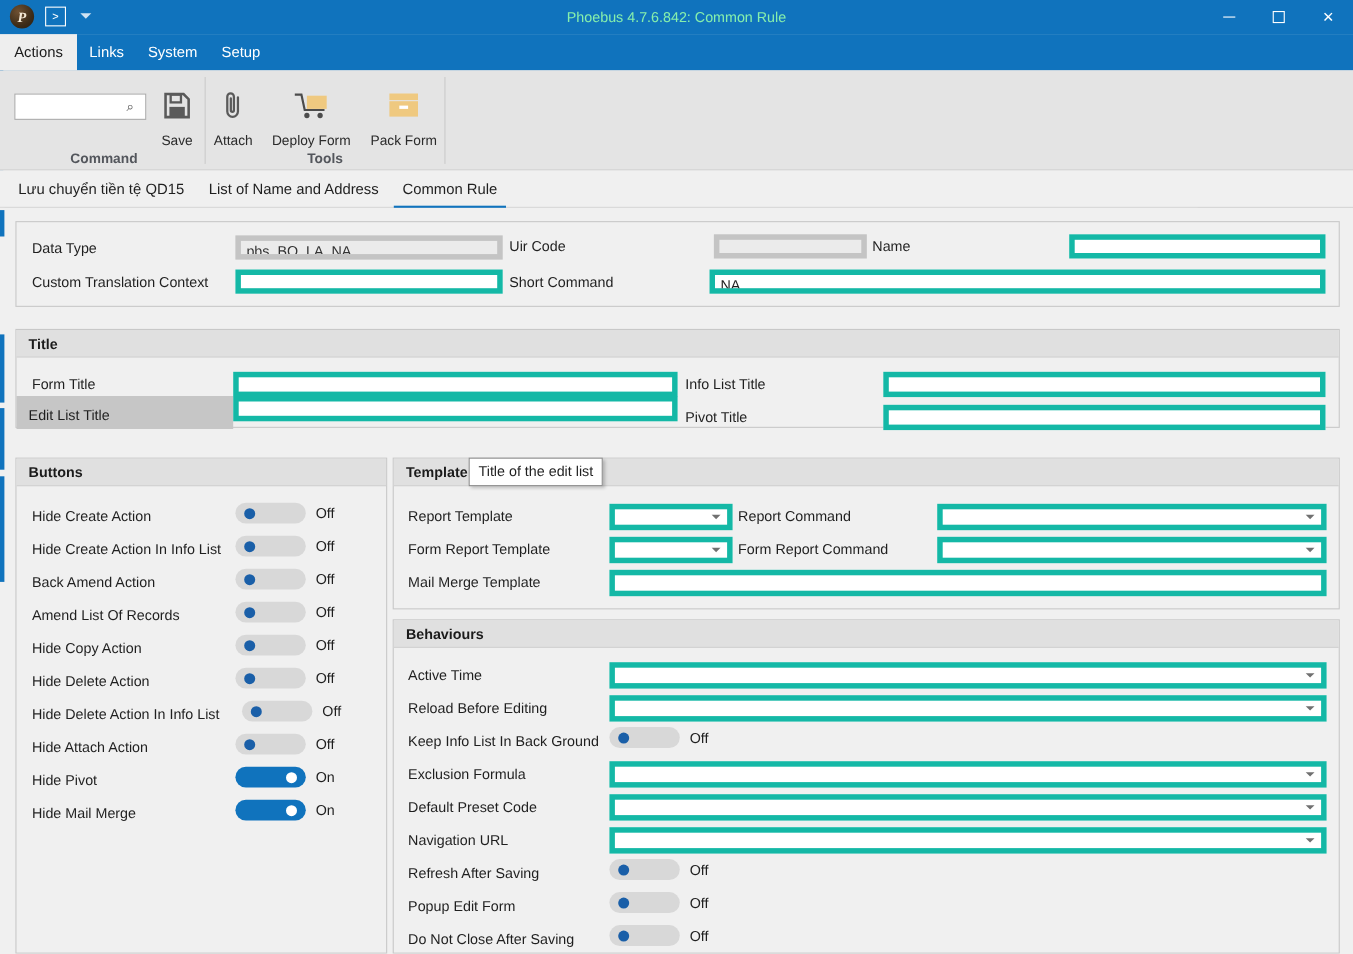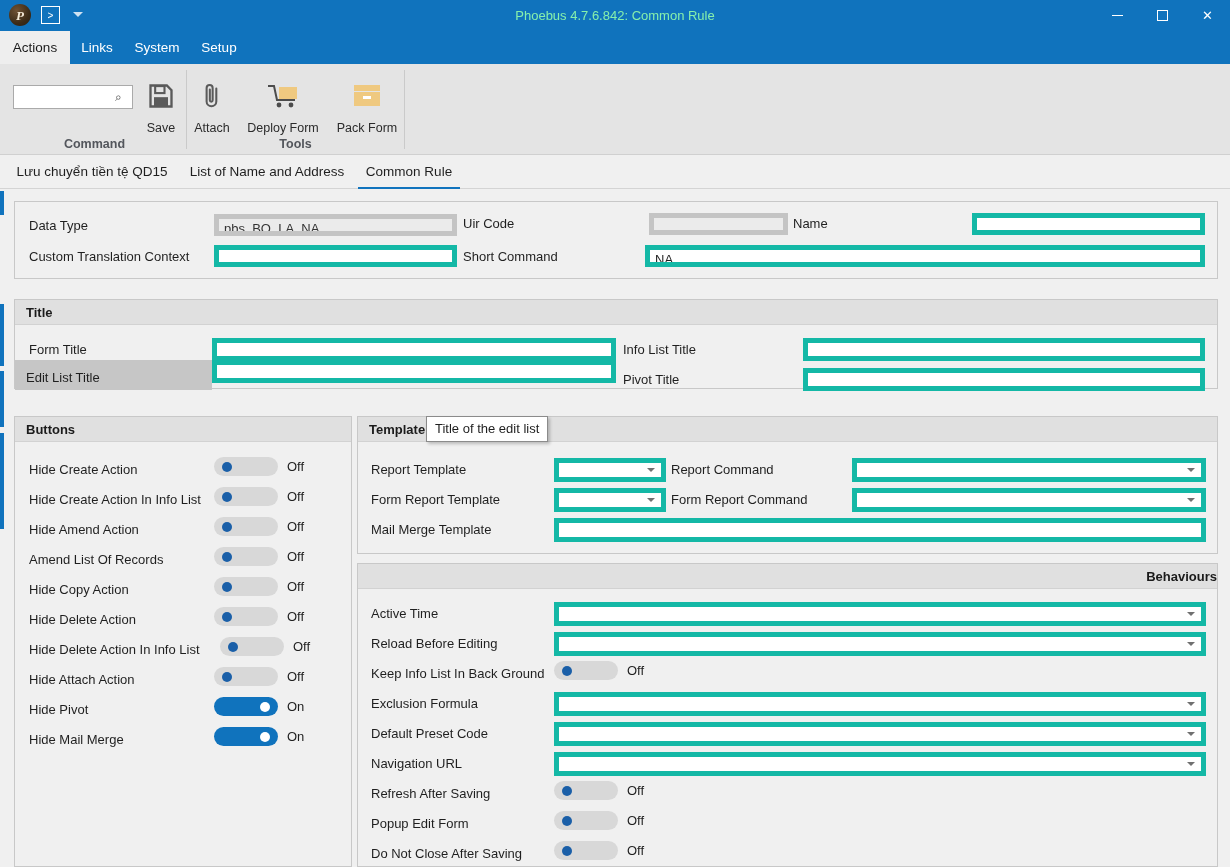--- a/index.html
+++ b/index.html
@@ -341,21 +341,21 @@
       </div>
 
       <div class="fld-label" style="left:14px; top:73px;">Hide Create Action In Info List</div>
       <div class="tgl-row" style="left:199px; top:70px;">
         <span class="tgl">
             <span class="knob"></span>
           </span>
         <span class="tgl-txt">Off</span>
       </div>
 
-      <div class="fld-label" style="left:14px; top:103px;">Hide Amend Action</div>
+      <div class="fld-label" style="left:14px; top:103px;">Back Amend Action</div>
       <div class="tgl-row" style="left:199px; top:100px;">
         <span class="tgl">
             <span class="knob"></span>
           </span>
         <span class="tgl-txt">Off</span>
       </div>
 
       <div class="fld-label" style="left:14px; top:133px;">Amend List Of Records</div>
       <div class="tgl-row" style="left:199px; top:130px;">
         <span class="tgl">
@@ -425,21 +425,21 @@
       <div class="fld-label" style="left:13px; top:73px;">Form Report Template</div>
       <div class="inp combo" style="left:196px; top:71px; width:112px; height:24px;"></div>
 
       <div class="fld-label" style="left:313px; top:73px;">Form Report Command</div>
       <div class="inp combo" style="left:494px; top:71px; width:354px; height:24px;"></div>
 
       <div class="fld-label" style="left:13px; top:103px;">Mail Merge Template</div>
       <div class="inp" style="left:196px; top:101px; width:652px; height:24px;"></div>
     </div>
 
-    <div class="panel" style="left:357px; top:374px; width:861px; height:304px;text-align:right;">
+    <div class="panel" style="left:357px; top:374px; width:861px; height:304px;">
       <div class="panel-head">Behaviours</div>
 
       <div class="fld-label" style="left:13px; top:40px;">Active Time</div>
       <div class="inp combo" style="left:196px; top:38px; width:652px; height:24px;"></div>
 
       <div class="fld-label" style="left:13px; top:70px;">Reload Before Editing</div>
       <div class="inp combo" style="left:196px; top:68px; width:652px; height:24px;"></div>
 
       <div class="fld-label" style="left:13px; top:100px;">Keep Info List In Back Ground</div>
       <div class="tgl-row" style="left:196px; top:97px;">

